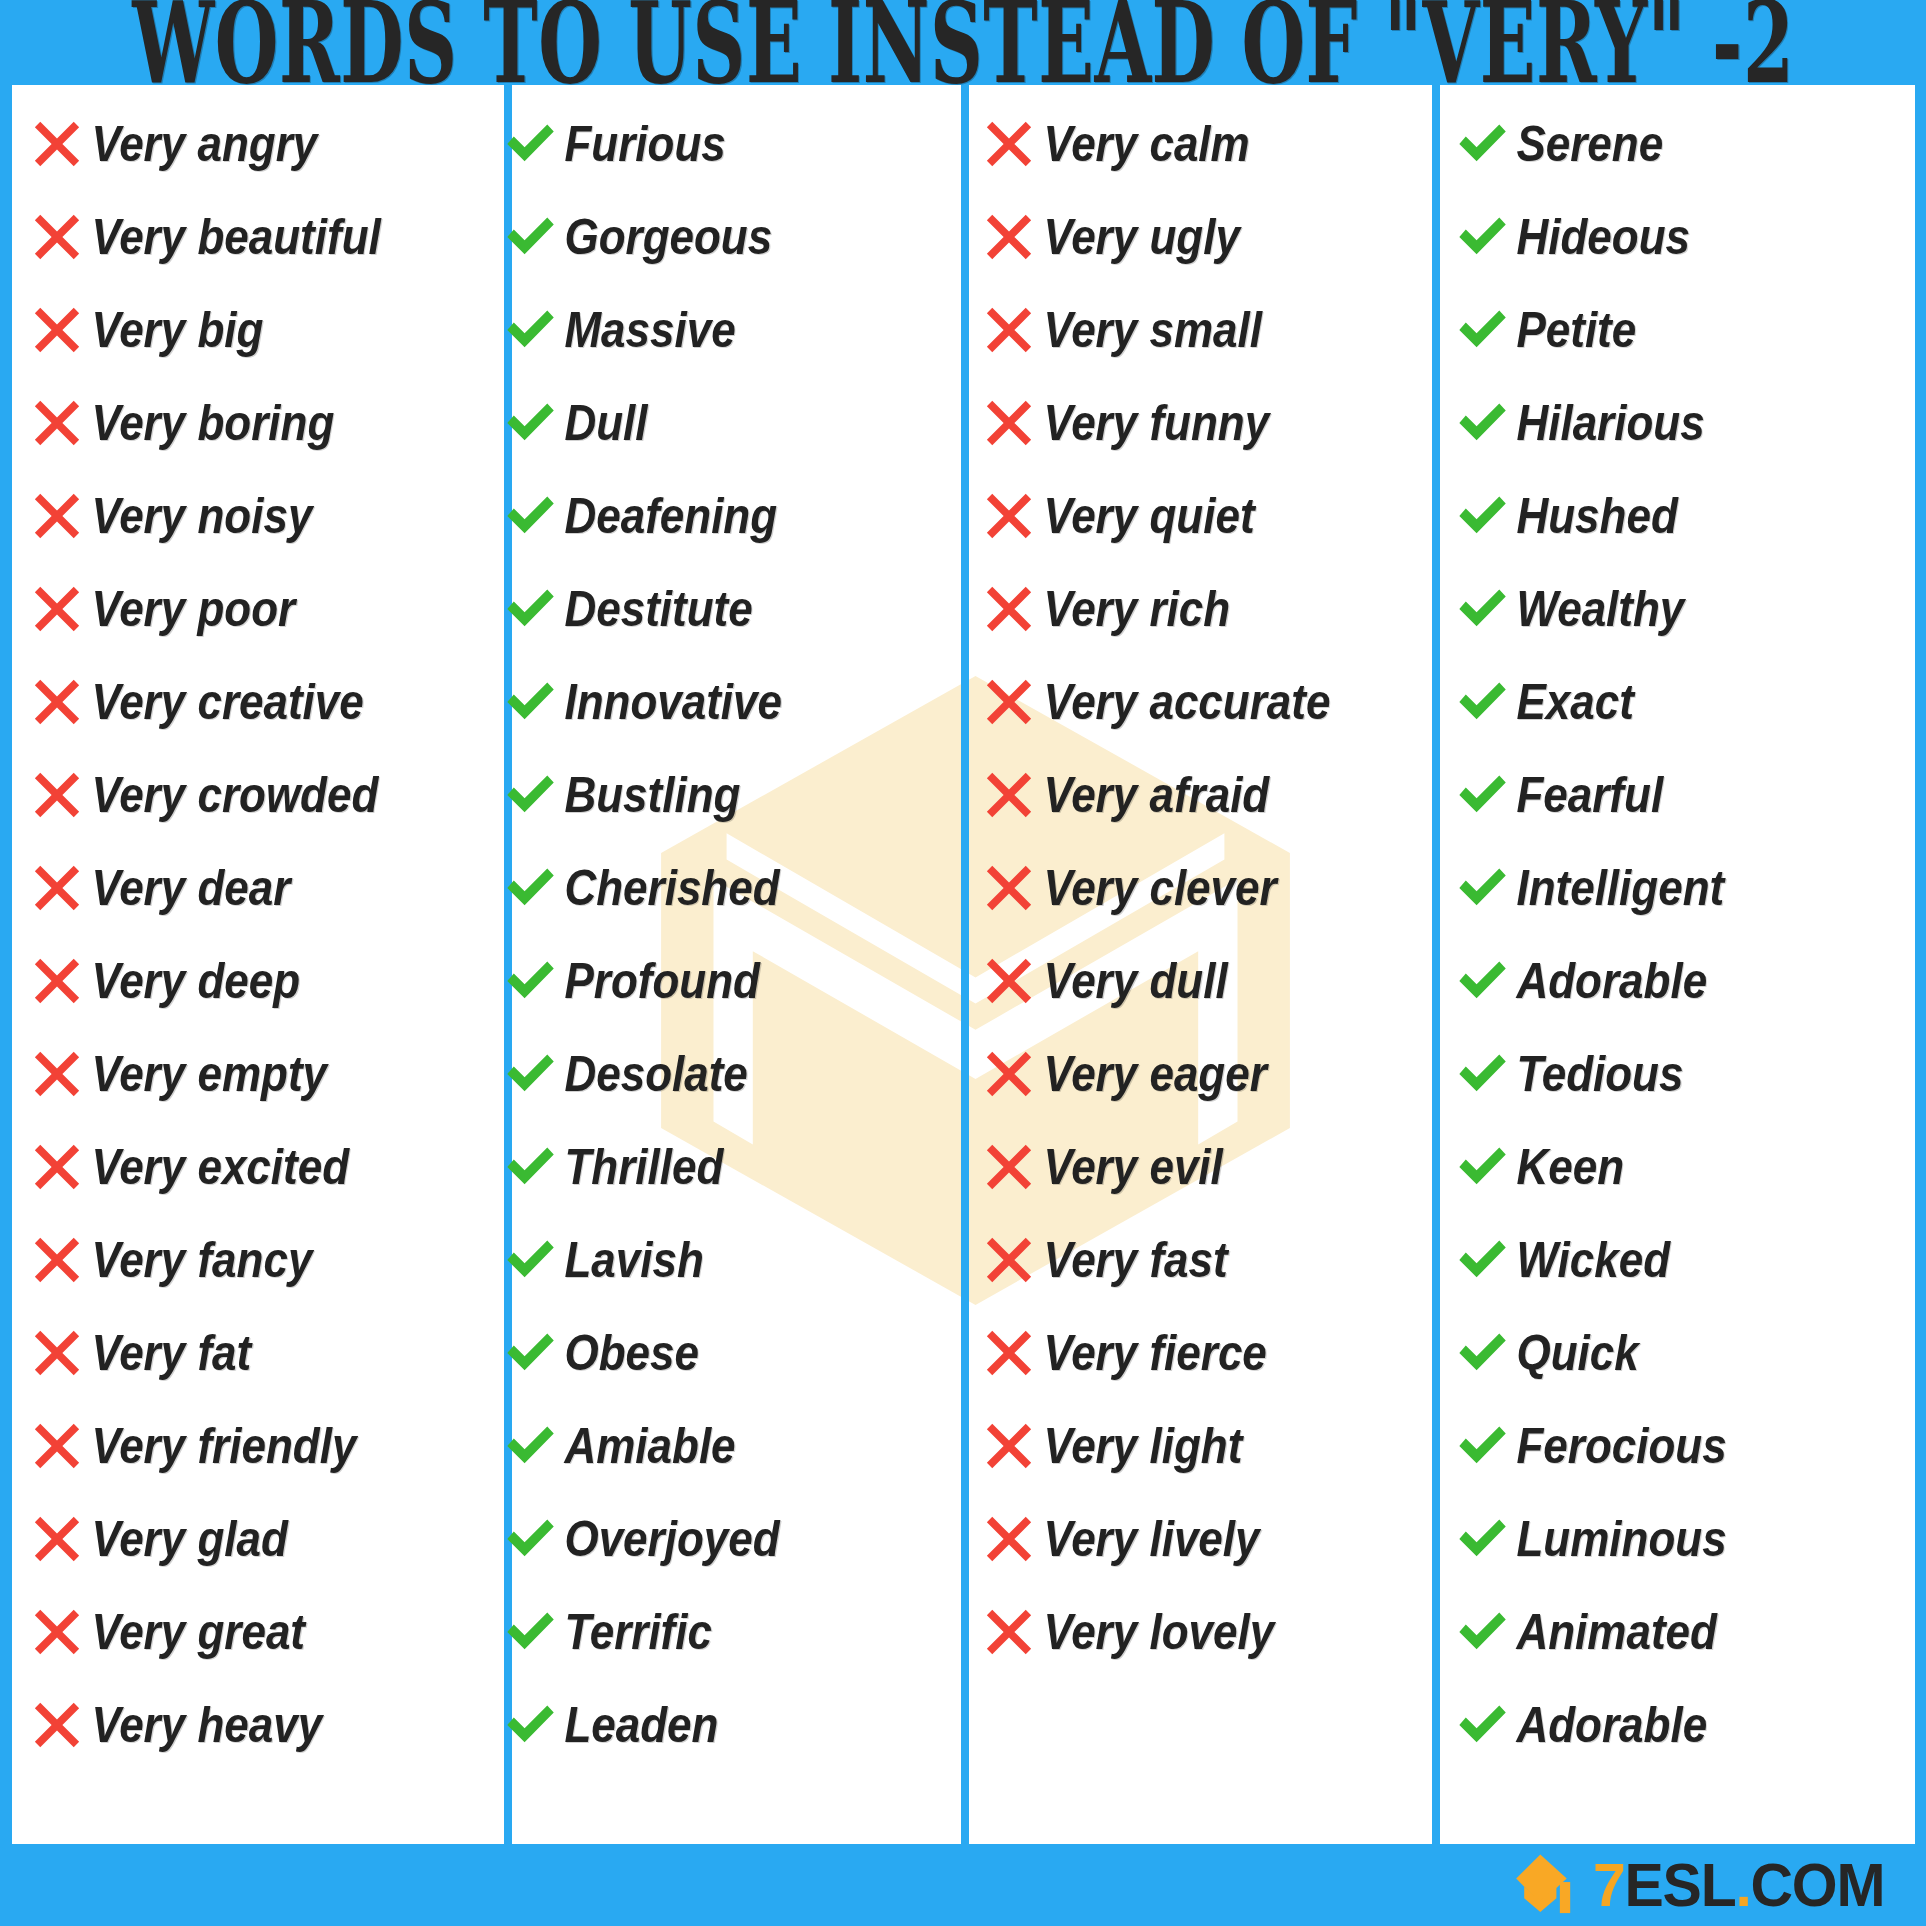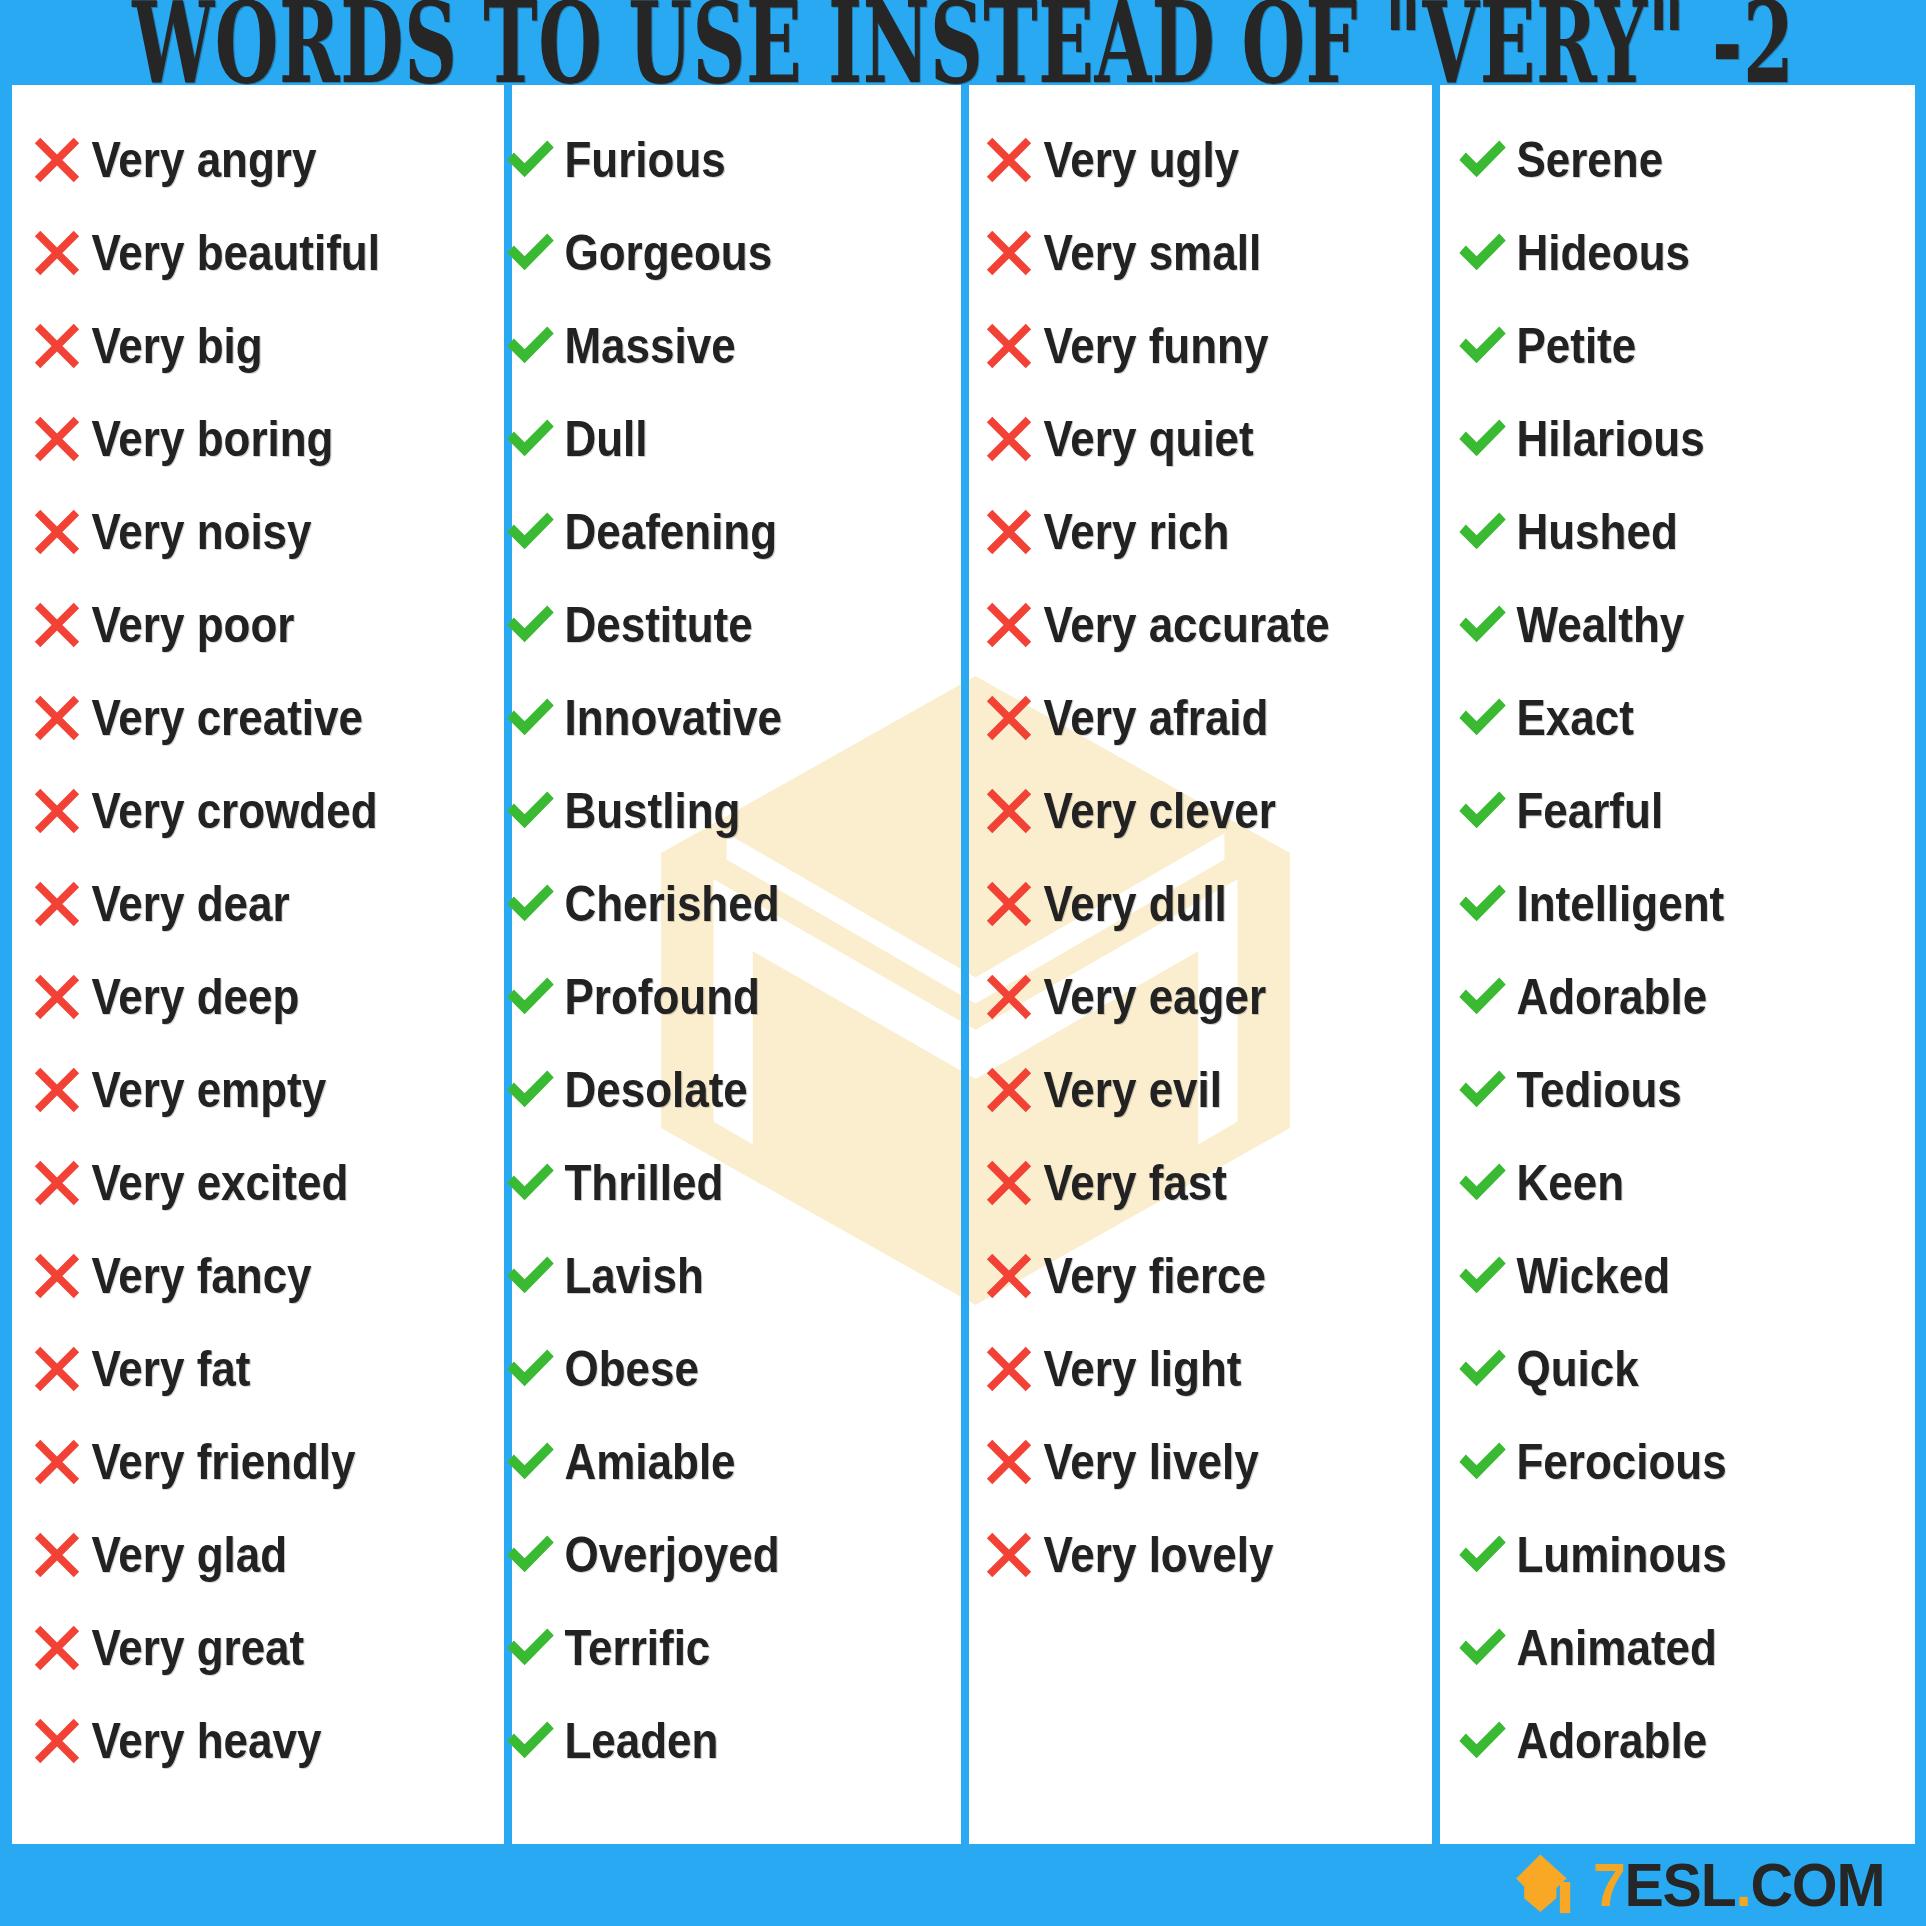--- a/index.html
+++ b/index.html
@@ -67,21 +67,22 @@
     position: absolute;
     left: 0; top: 0;
     width: 1903px;
     height: 1759px;
     display: flex;
   }
   .col {
     position: relative;
     flex: 0 0 476px;
     width: 476px;
-    padding-top: 28px;
+    padding-top: 12px;
+    font-style: italic;
   }
   .divider {
     position: absolute;
     top: 0;
     width: 8.3px;
     height: 1759px;
     background: #29a9f2;
   }
   .divider.d1 { left: 492px; }
   .divider.d2 { left: 949px; }
@@ -466,20 +467,28 @@
             <span class="mark">
               <svg width="54" height="54" viewBox="0 0 100 100" aria-hidden="true">
                 <path d="M8 50 L20 36 L40 56 L82 14 L94 27 L40 82 Z" fill="#3aba32"></path>
               </svg>
             </span>
             <span class="word">Leaden</span>
           </div>
         </div>
 
       <div class="col c3">
+          <div class="row">
+            <span class="mark">
+              <svg width="54" height="54" viewBox="0 0 100 100" aria-hidden="true">
+                <path d="M19 9 L50 40 L81 9 L91 19 L60 50 L91 81 L81 91 L50 60 L19 91 L9 81 L40 50 L9 19 Z" fill="#f24236"></path>
+              </svg>
+            </span>
+            <span class="word">Very calm</span>
+          </div>
           <div class="row">
             <span class="mark">
               <svg width="54" height="54" viewBox="0 0 100 100" aria-hidden="true">
                 <path d="M19 9 L50 40 L81 9 L91 19 L60 50 L91 81 L81 91 L50 60 L19 91 L9 81 L40 50 L9 19 Z" fill="#f24236"></path>
               </svg>
             </span>
             <span class="word">Very ugly</span>
           </div>
           <div class="row">
             <span class="mark">

